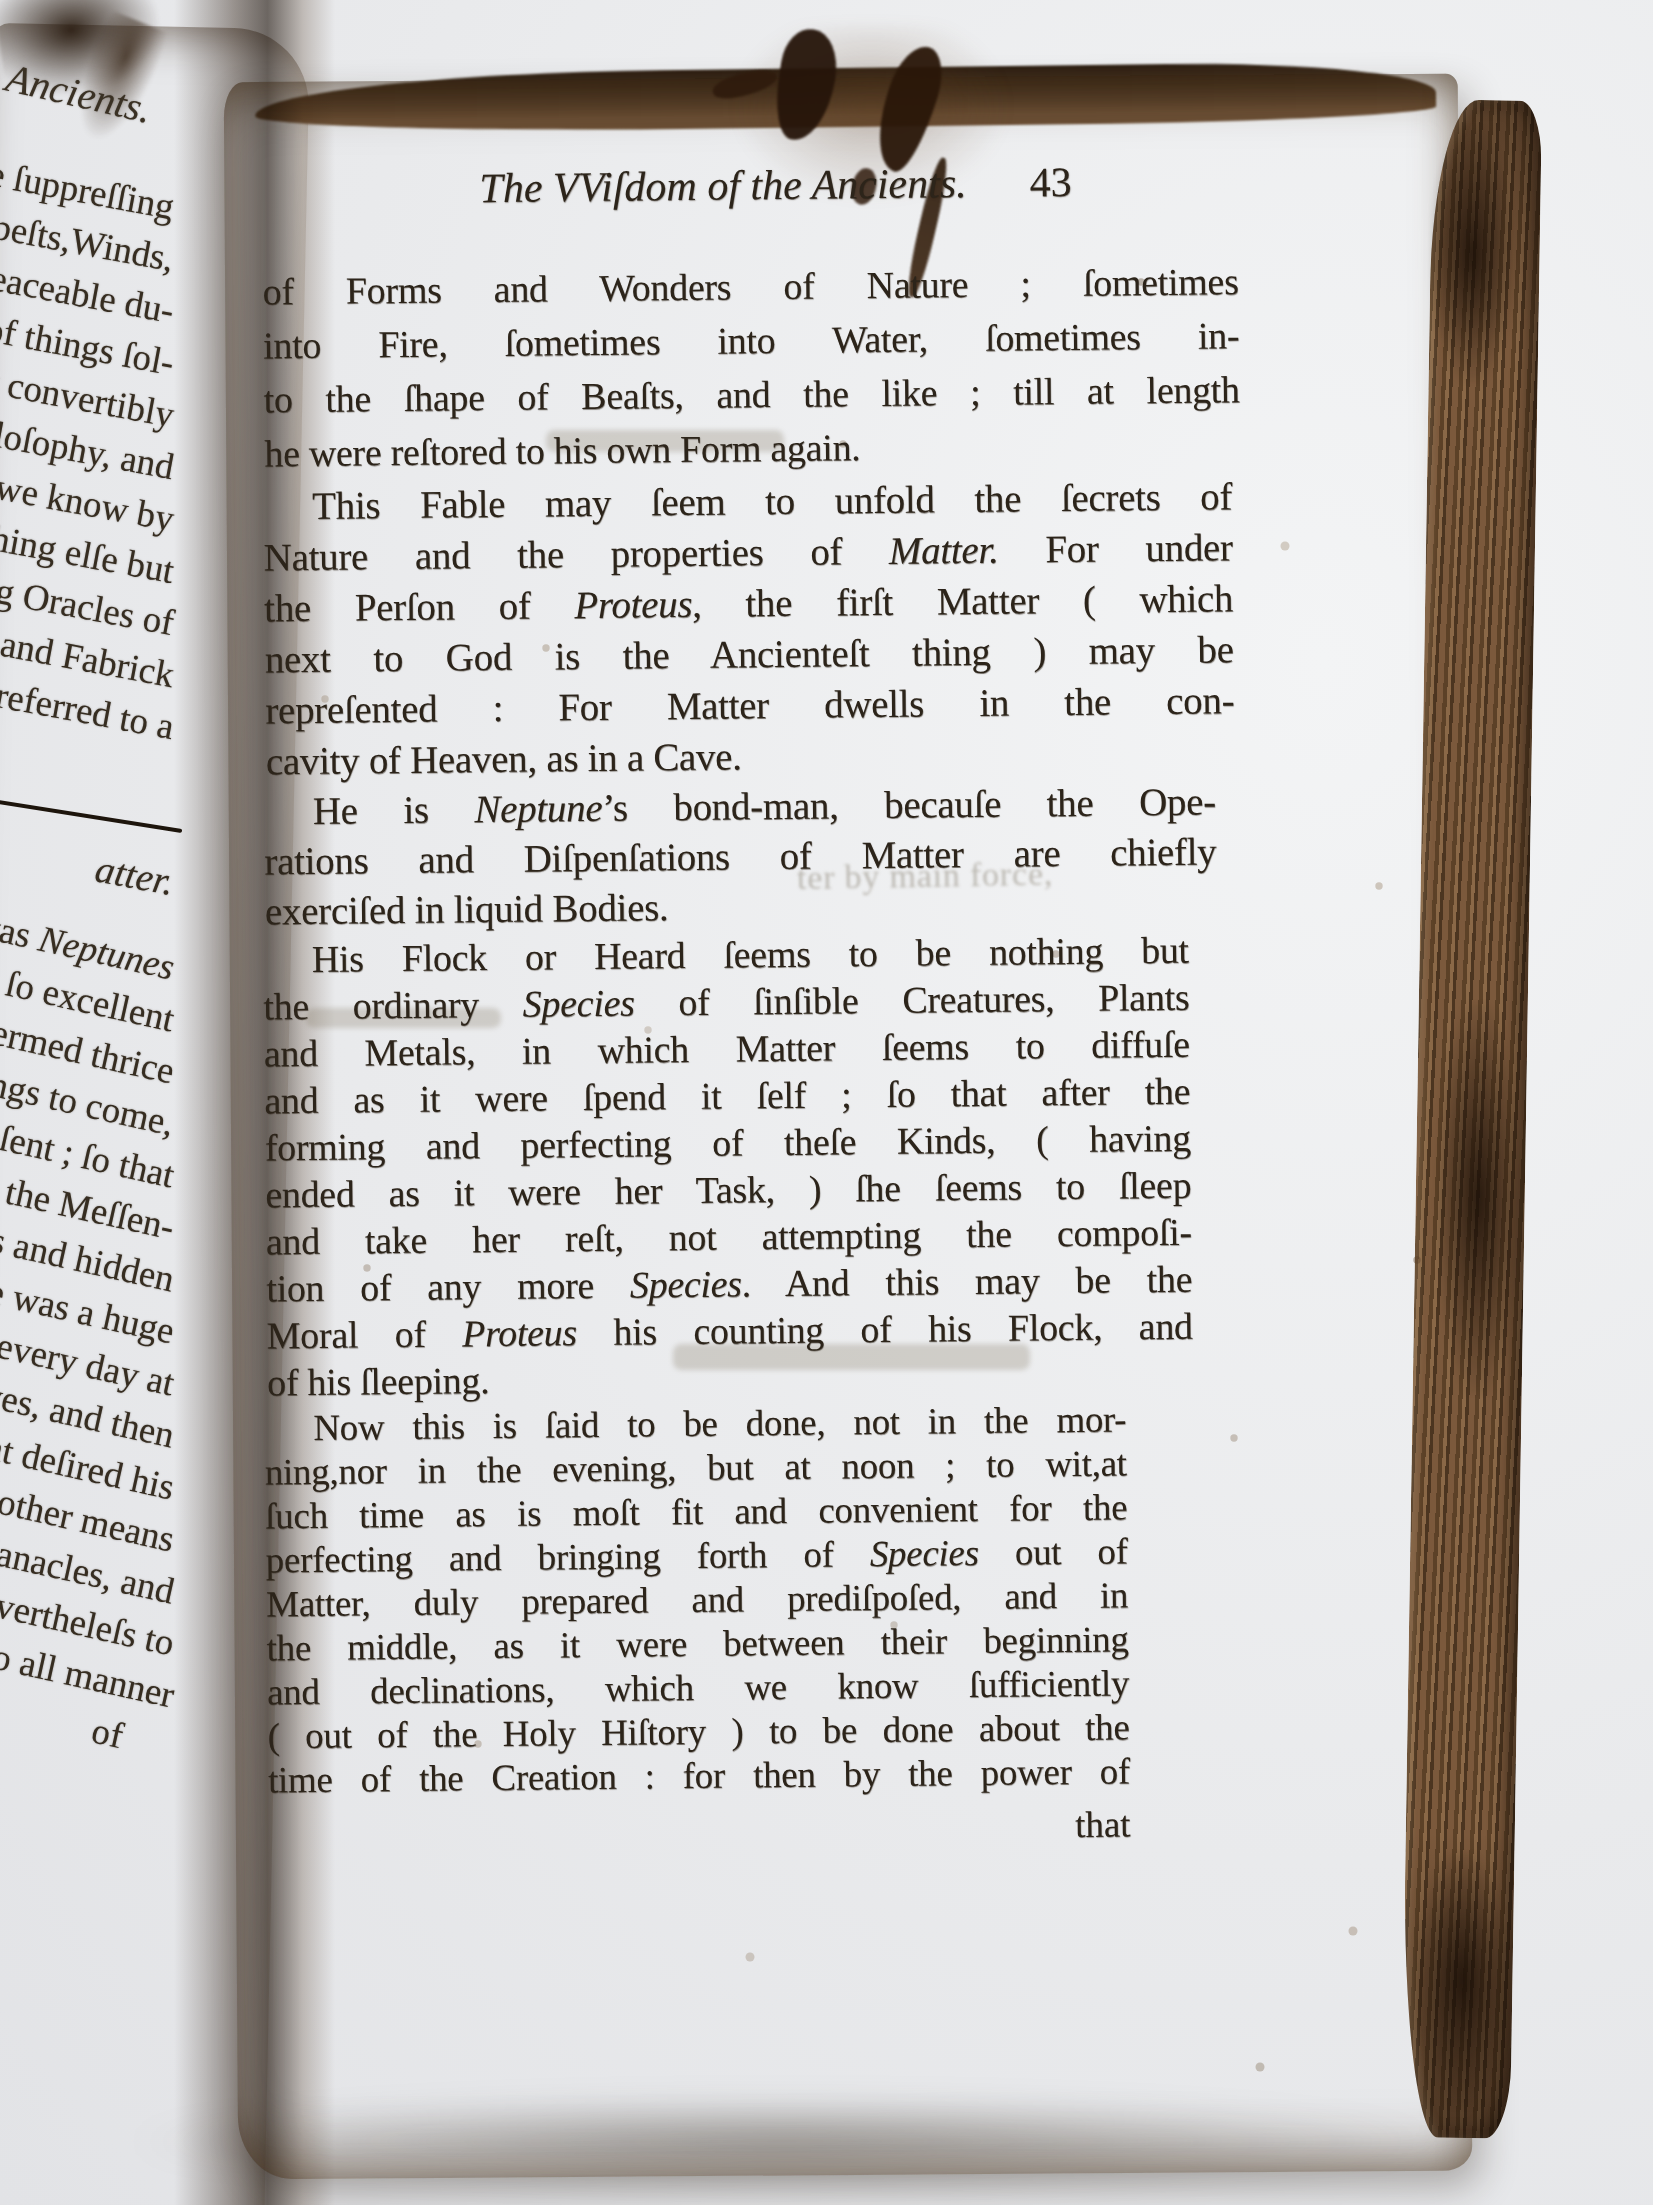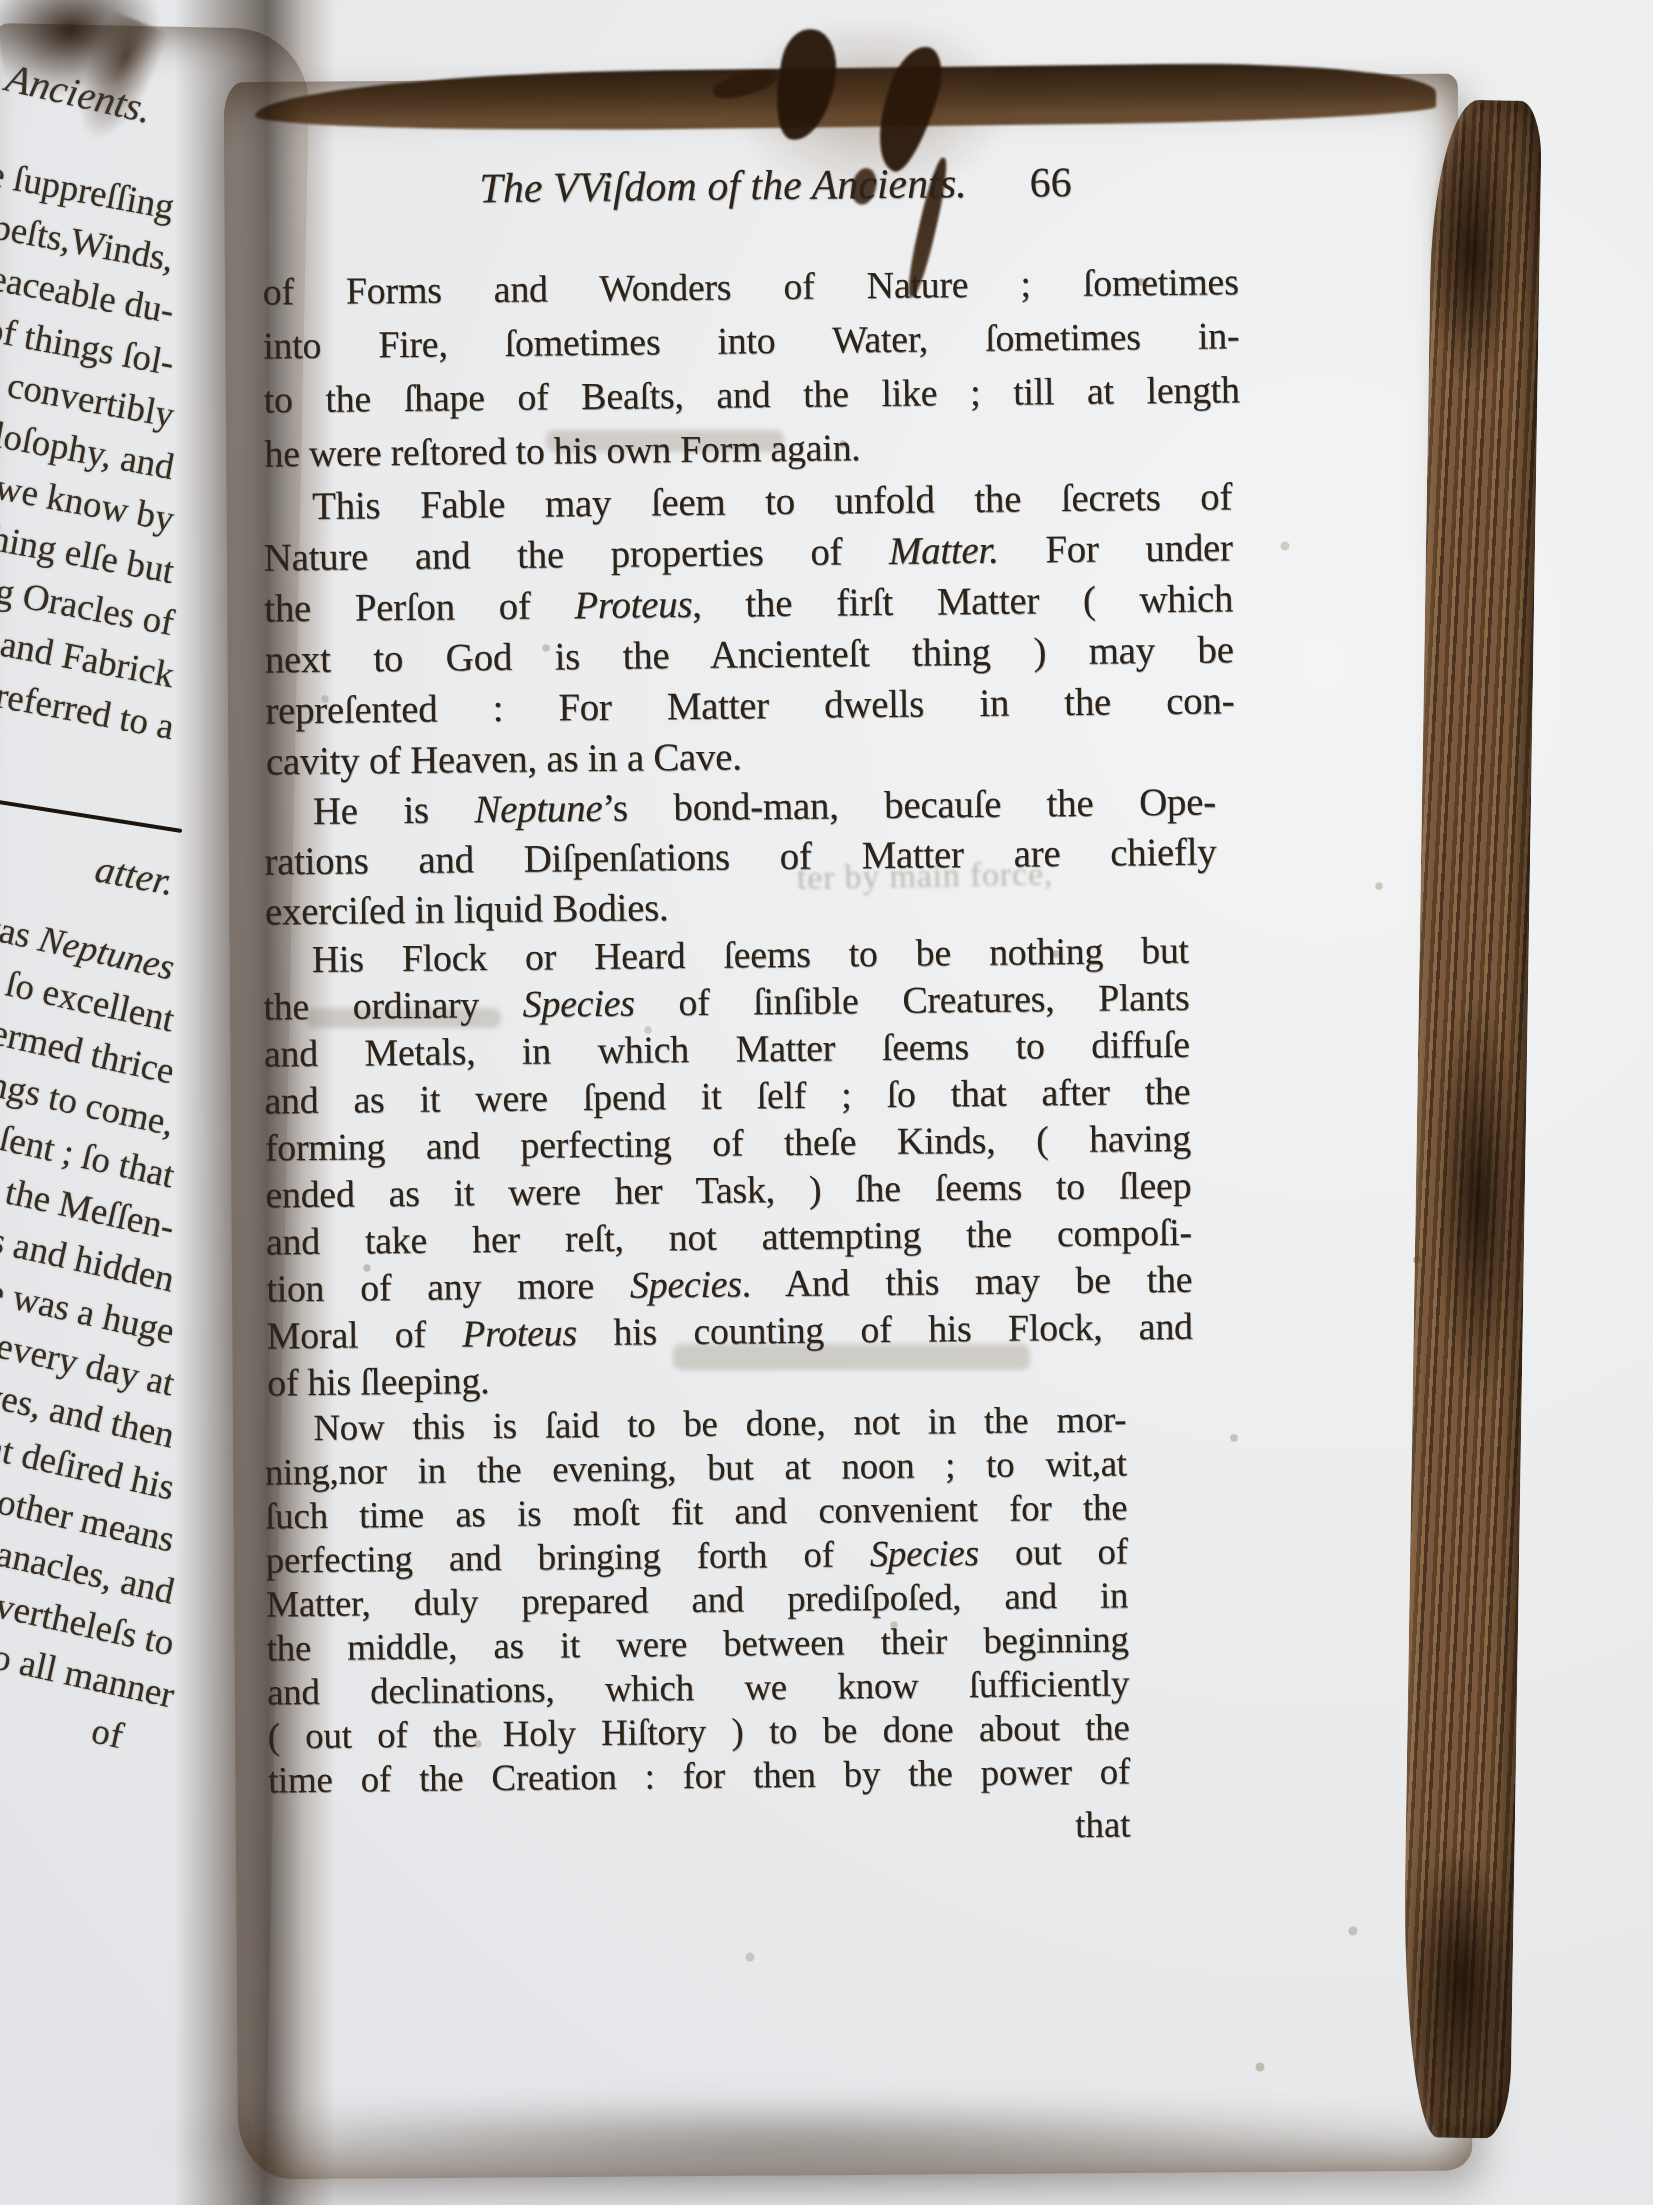--- a/index.html
+++ b/index.html
@@ -180,21 +180,21 @@
       <div class="lline"><span>other means</span></div>
       <div class="lline"><span>Manacles, and</span></div>
       <div class="lline"><span>nevertheleſs to</span></div>
       <div class="lline"><span>nto all manner</span></div>
       <div class="lline catch"><span>of</span></div>
     </div>
 </div>
 
 <div class="main-text">
   <div class="header-line">
-    <span>The VViſdom of the Ancients.</span><span class="folio">66</span>
+    <span>The VViſdom of the Ancients.</span><span class="folio">43</span>
   </div>
   <div id="paragraphs">
       <div class="para p1">
         <div class="line first"><span>of Forms and Wonders of Nature ; ſometimes</span></div>
         <div class="line"><span>into Fire, ſometimes into Water, ſometimes in-</span></div>
         <div class="line"><span>to the ſhape of Beaſts, and the like ; till at length</span></div>
         <div class="line short"><span>he were reſtored to his own Form again.</span></div>
       </div>
       <div class="para p2 indent">
         <div class="line first"><span>This Fable may ſeem to unfold the ſecrets of</span></div>

